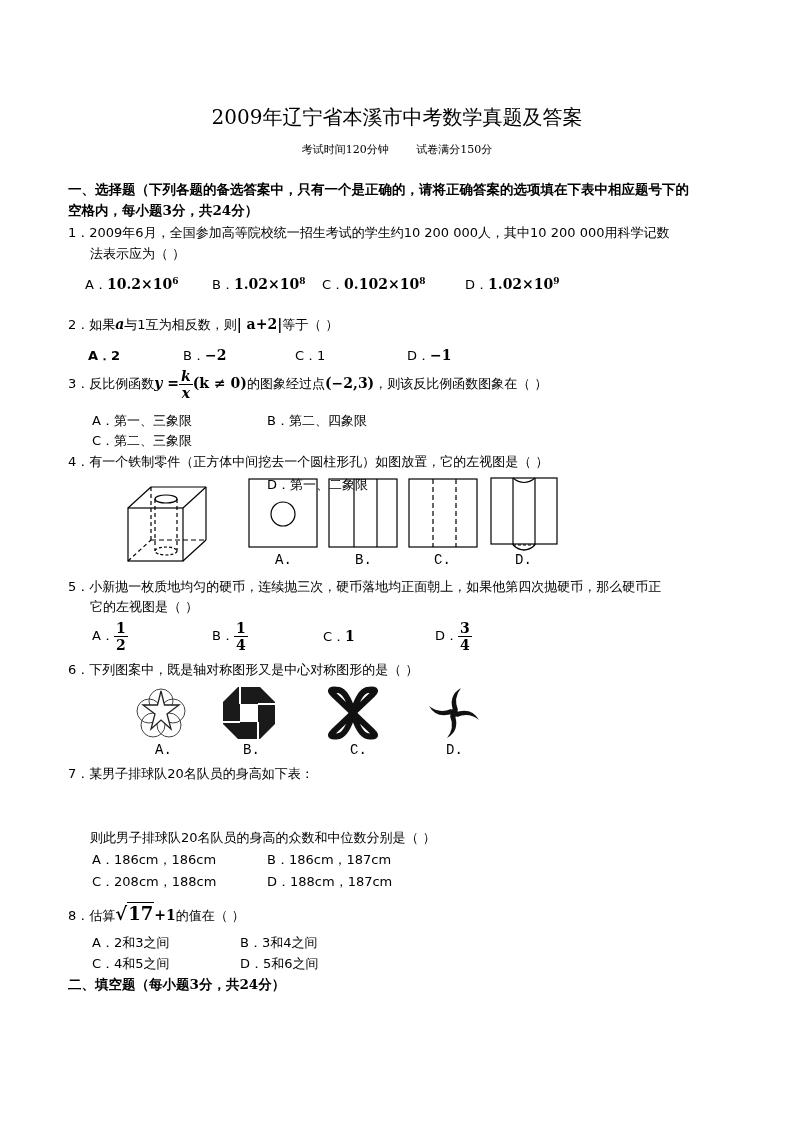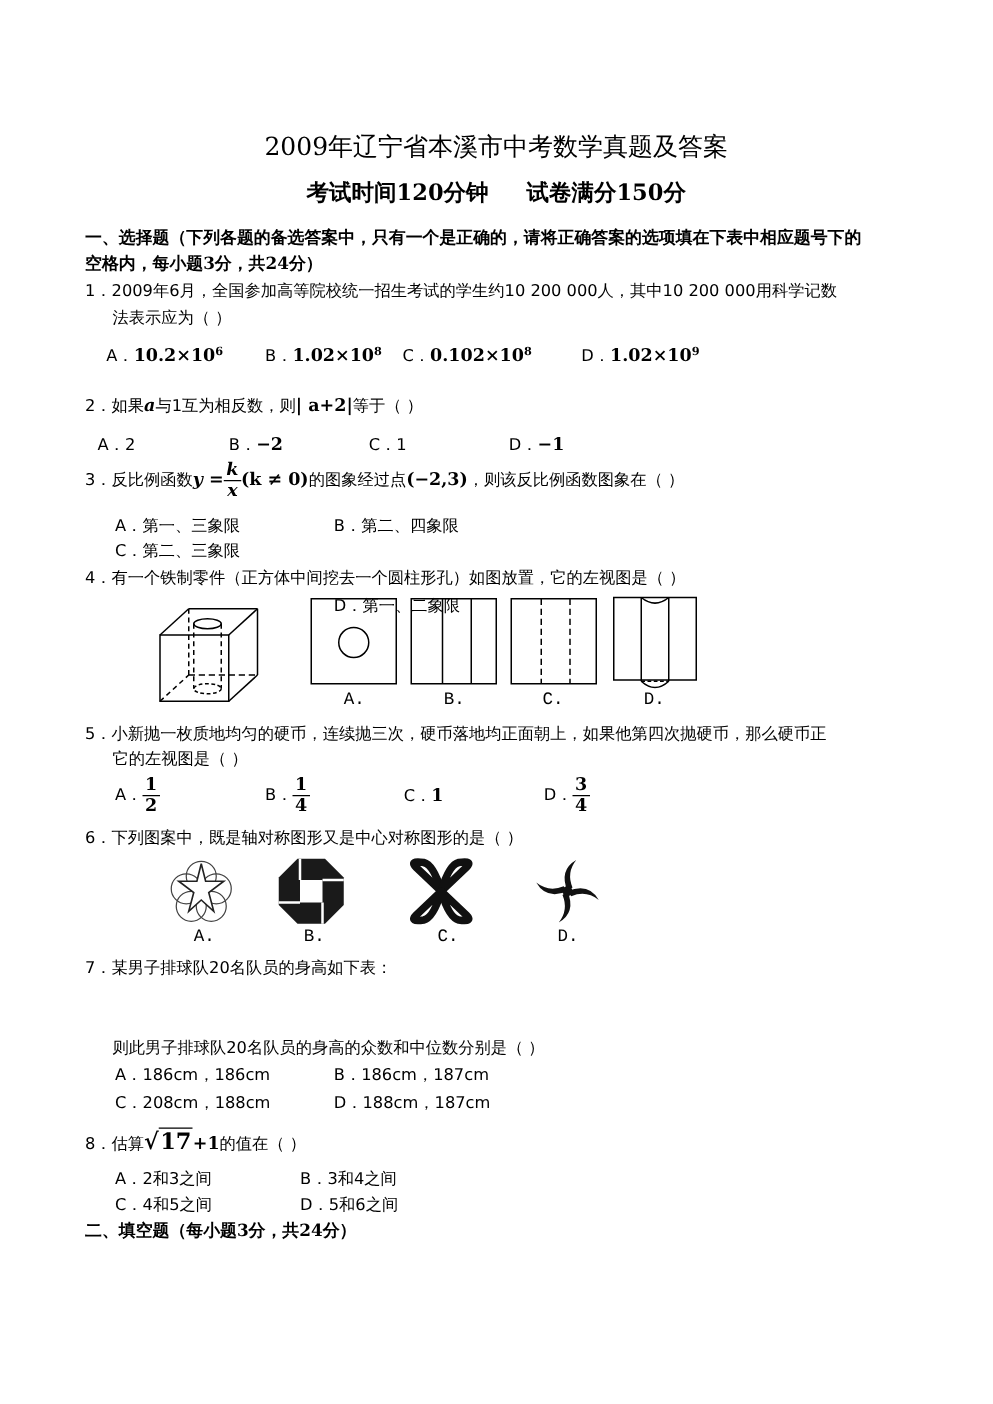--- a/index.html
+++ b/index.html
@@ -1,20 +1,20 @@
 <!DOCTYPE html>
 <html><head>
 <meta charset="utf-8">
 <style>
   html, body { margin: 0; padding: 0; background: #ffffff; }
   body { width: 794px; height: 1123px; position: relative; overflow: hidden;
          font-family: "DejaVu Sans", sans-serif; color: #000; font-size: 13px; }
   .abs { position: absolute; white-space: nowrap; }
   .title { left: 0; width: 794px; top: 104px; text-align: center; font-family: "DejaVu Serif", serif; font-size: 20px; }
-  .subtitle { left: 0; width: 794px; top: 142px; text-align: center; font-size: 18px; font-weight: bold; font-family: "DejaVu Serif", serif; }
+  .subtitle { left: 0; width: 794px; top: 142px; text-align: center; font-size: 11px; font-weight: normal; font-family: "DejaVu Serif", serif; }
   .subtitle span { margin: 0 12px; }
   .section { font-weight: bold; font-size: 13.5px; font-family: "DejaVu Serif", serif; }
   .q { font-size: 13px; }
   .opt { font-size: 13px; }
   .math { font-family: "DejaVu Serif", serif; font-weight: bold; font-size: 14px; }
   .frac { display: inline-block; vertical-align: middle; text-align: center; font-family: "DejaVu Serif", serif; font-weight: bold; font-size: 14px; line-height: 16px; }
   .frac .num { display: block; border-bottom: 1.5px solid #000; padding: 0 2px; }
   .frac .den { display: block; padding: 0 2px; }
   .figlabel { font-family: "Liberation Mono", monospace; font-size: 14px; }
   table.heights { position: absolute; left: 170px; top: 783px; border-collapse: collapse; font-size: 12px; }
@@ -49,21 +49,21 @@
 <div class="abs opt" style="left:322px; top:276px;">
   <span>C．</span><span class="math">0.102×10</span><sup class="math" style="font-size:9px">8</sup>
 </div>
 <div class="abs opt" style="left:465px; top:276px;">
   <span>D．</span><span class="math">1.02×10</span><sup class="math" style="font-size:9px">9</sup>
 </div>
 
 <div class="abs q" style="left:68px; top:316px;">
   <span>2．</span><span>如果</span><span class="math" style="font-style:italic">a</span><span>与1互为相反数，则</span><span class="math">| a+2|</span><span>等于（      ）</span>
 </div>
-<div class="abs opt" style="left:78px; top:347px;"><span>A．</span><span>2</span></div>
+<div class="abs opt" style="left:88px; top:347px;font-weight:bold;"><span>A．</span><span>2</span></div>
 <div class="abs opt" style="left:183px; top:347px;"><span>B．</span><span class="math">−2</span></div>
 <div class="abs opt" style="left:295px; top:347px;"><span>C．</span><span>1</span></div>
 <div class="abs opt" style="left:407px; top:347px;"><span>D．</span><span class="math">−1</span></div>
 
 <div class="abs q" style="left:68px; top:368px;">
   <span>3．</span><span>反比例函数</span><span class="math" style="font-style:italic">y =</span><span class="frac" style="font-style:italic"><span class="num">k</span><span class="den">x</span></span><span class="math">(k ≠ 0)</span><span>的图象经过点</span><span class="math">(−2,3)</span><span>，则该反比例函数图象在（      ）</span>
 </div>
 <div class="abs opt" style="left:92px; top:412px;"><span>A．</span><span>第一、三象限</span></div>
 <div class="abs opt" style="left:267px; top:412px;"><span>B．</span><span>第二、四象限</span></div>
 <div class="abs opt" style="left:92px; top:432px;"><span>C．</span><span>第二、三象限</span></div>

